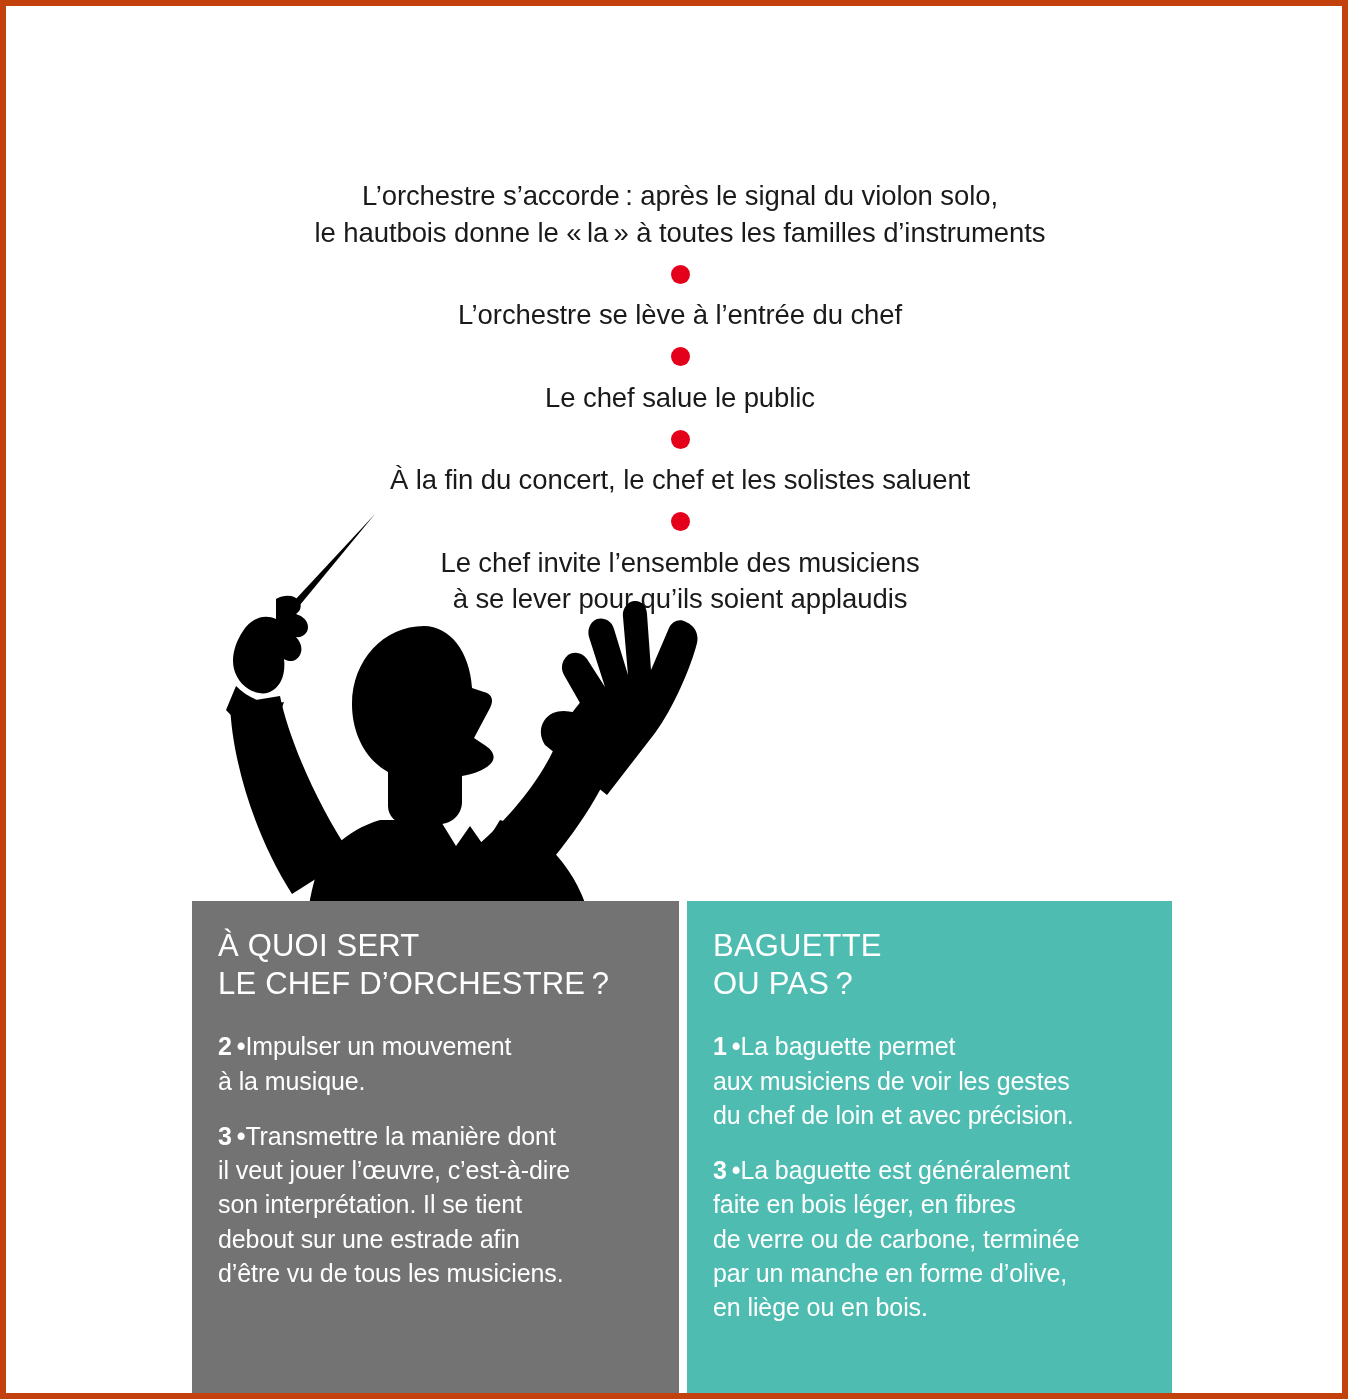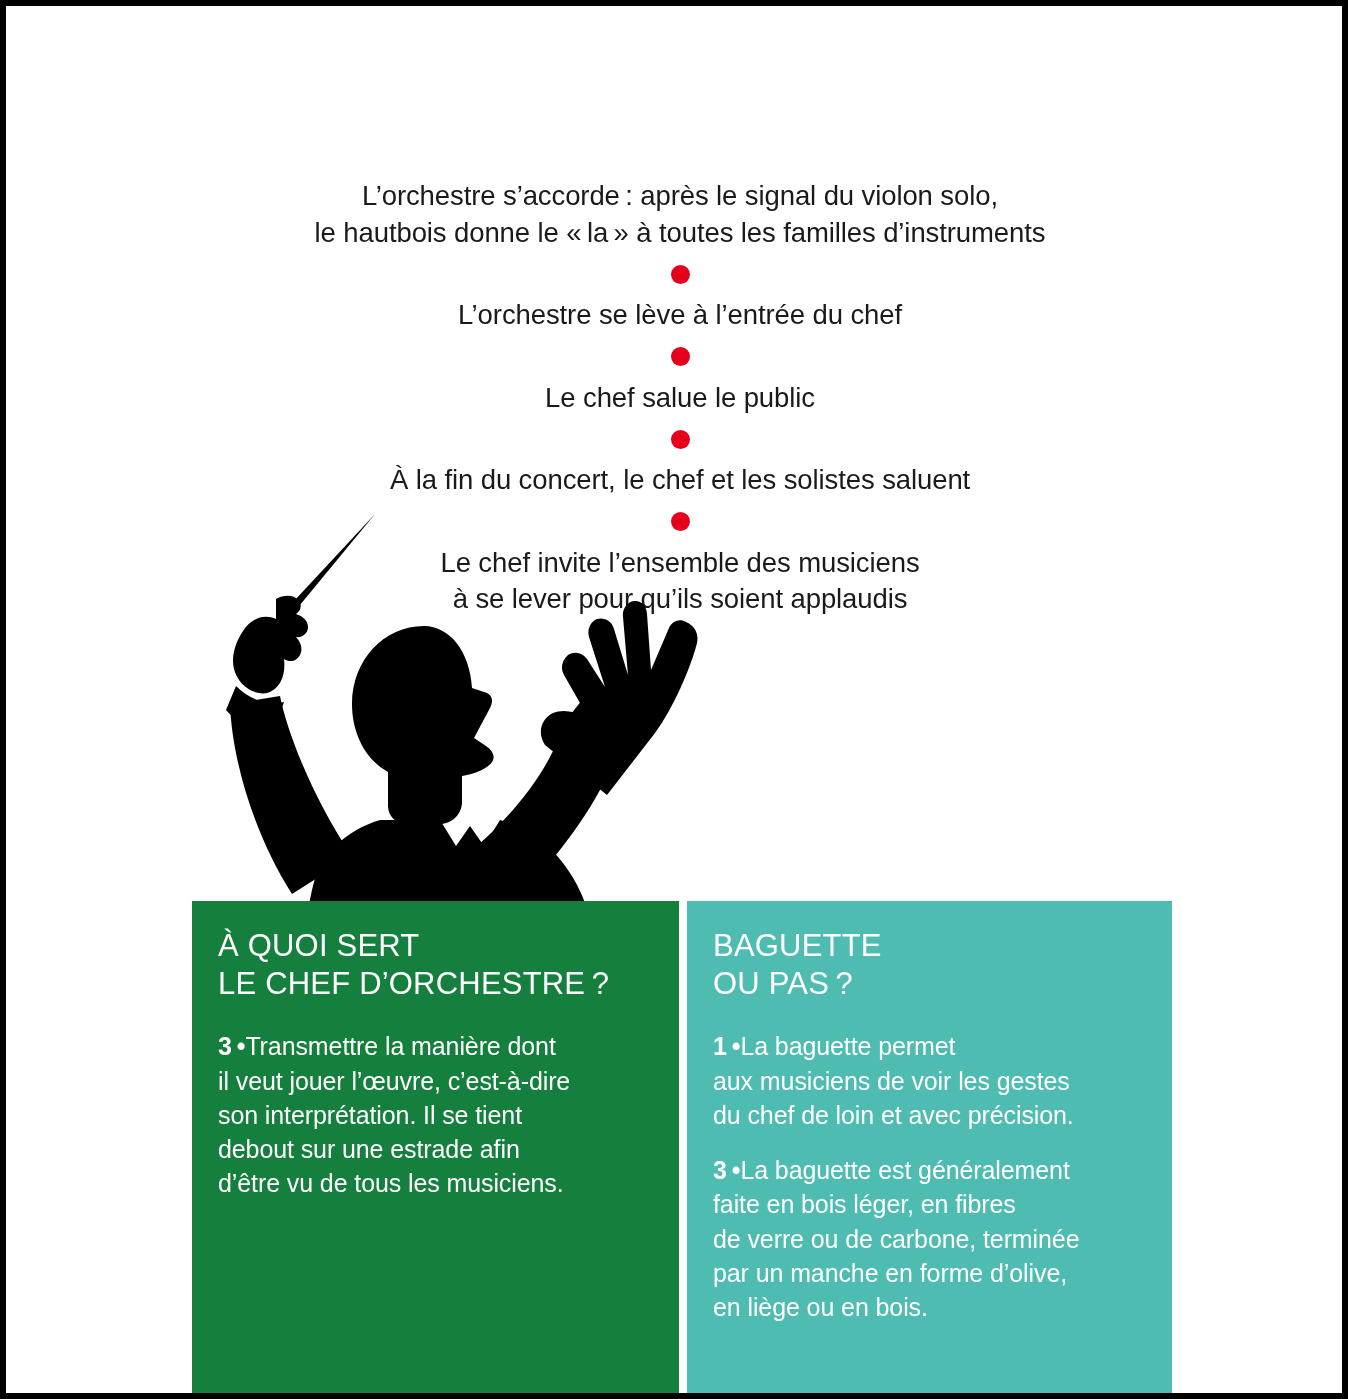--- a/index.html
+++ b/index.html
@@ -9,21 +9,21 @@
   }
   body {
     font-family: "Liberation Sans", sans-serif;
   }
   #page {
     position: relative;
     width: 1348px;
     height: 1399px;
     background: #ffffff;
     box-sizing: border-box;
-    border: 6px solid #000000;
+    border: 6px solid #c2410c;
     overflow: hidden;
   }
 
   
   .timeline {
     position: absolute;
     left: 0;
     top: 172px;
     width: 1348px;
     text-align: center;
@@ -168,25 +168,27 @@
 
       <path d="M192 316 c-34 10 -58 34 -66 62 c-6 22 -8 44 -8 62 l290 0
                c-4 -26 -14 -54 -28 -74 c-16 -24 -40 -42 -68 -50 l-16 26 l-14 -20
                l-14 20 l-16 -26 l-60 0z"></path>
       <path d="M118 424 c-2 6 -2 12 -2 16 l306 0 c0 -6 -1 -11 -2 -16z"></path>
     </g>
   </svg>
 
   <div class="panels">
 
-    <div class="panel panel-left" style="background: #15803d;">
+    <div class="panel panel-left" style="background: #737373;">
       <div class="panel-title">À QUOI SERT
 LE CHEF D’ORCHESTRE ?</div>
 
 
+      <div class="panel-item"><span class="num">2 •</span><span>Impulser un mouvement
+à la musique.</span></div>
 
       <div class="panel-item"><span class="num">3 •</span><span>Transmettre la manière dont
 il veut jouer l’œuvre, c’est-à-dire
 son interprétation. Il se tient
 debout sur une estrade afin
 d’être vu de tous les musiciens.</span></div>
     </div>
 
     <div class="panel panel-right" style="background: rgb(79, 188, 178);">
       <div class="panel-title">BAGUETTE

